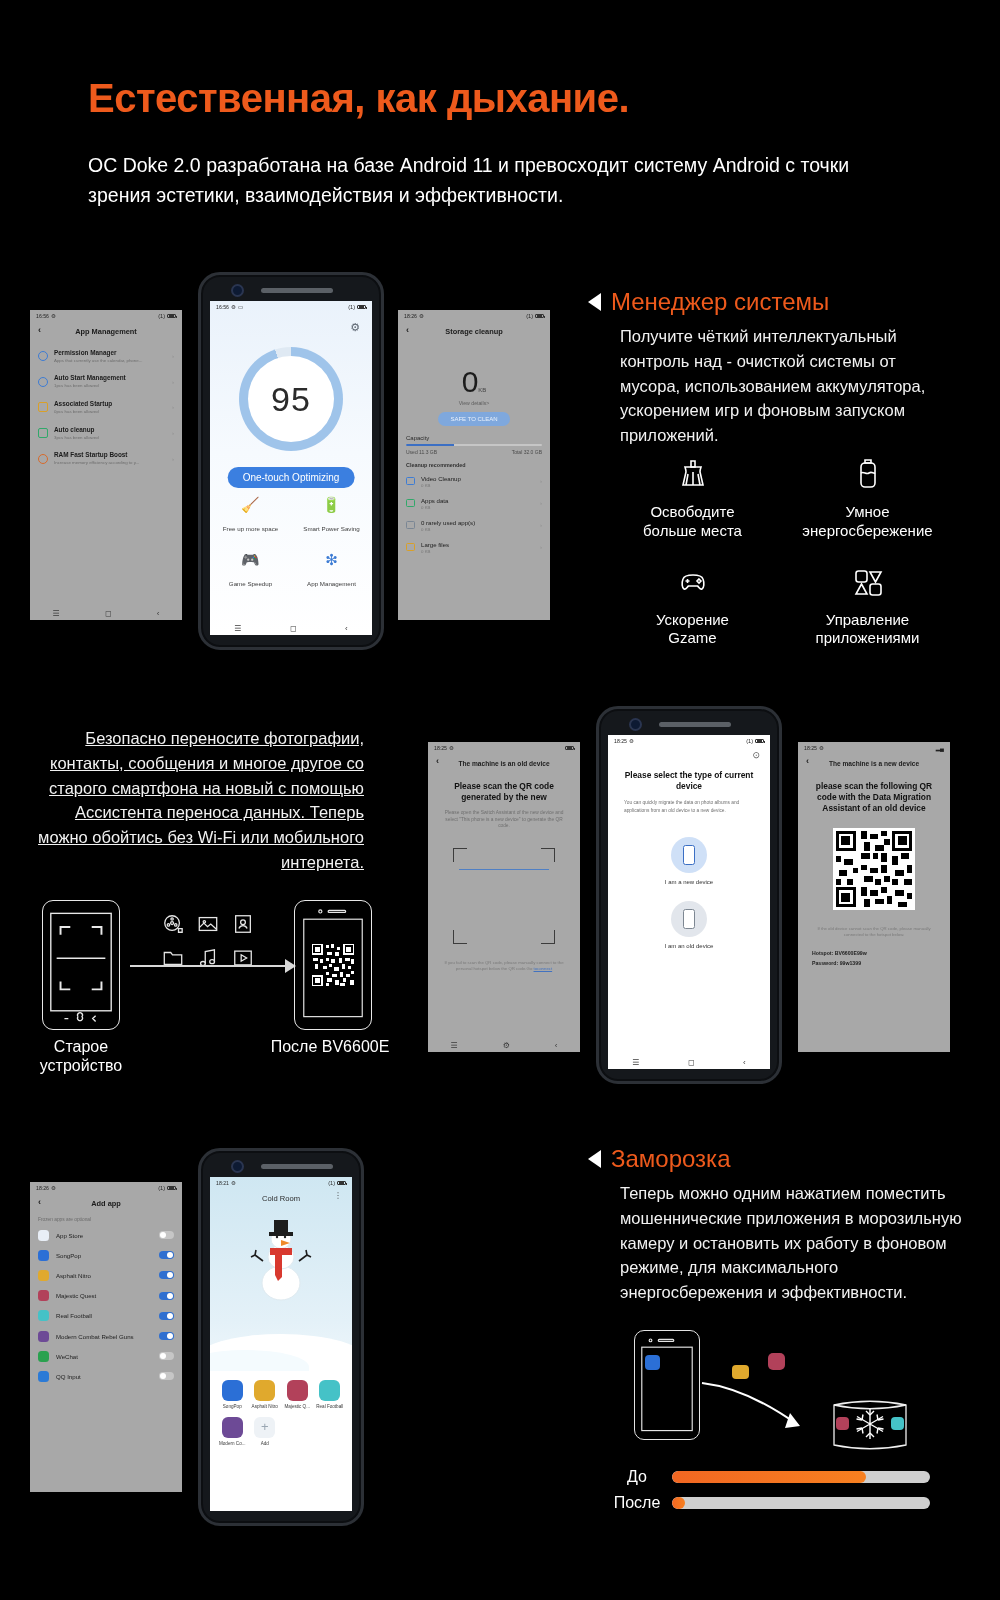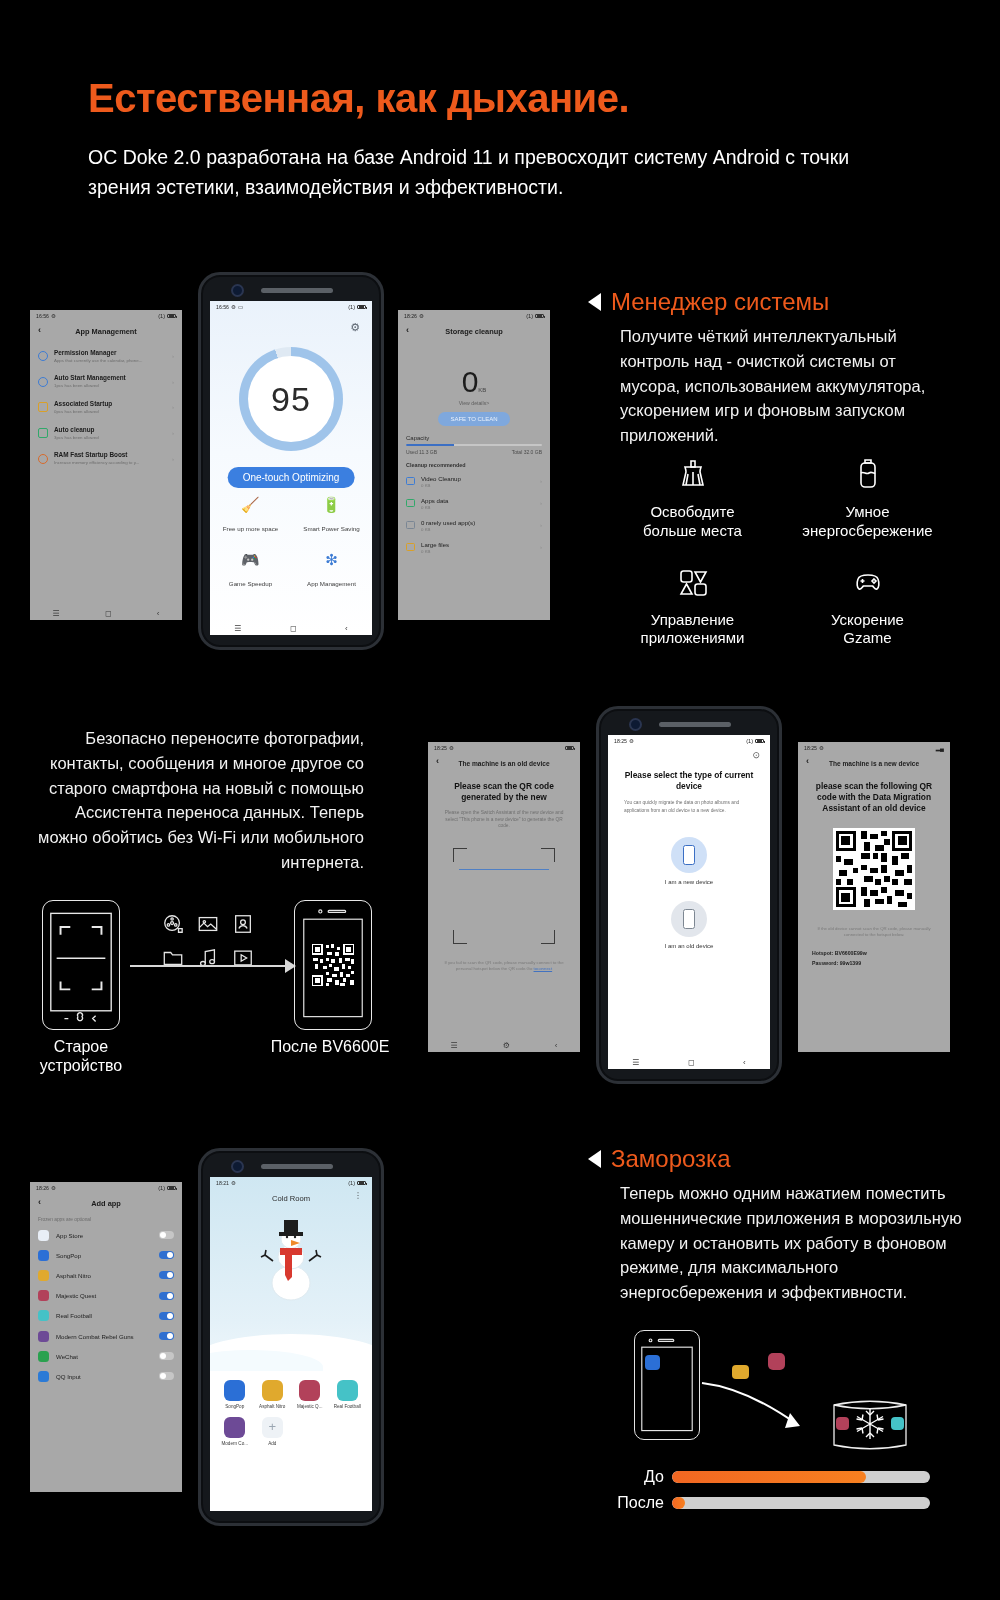--- a/index.html
+++ b/index.html
@@ -8,21 +8,21 @@
     background: #000;
     font-family: "Liberation Sans", sans-serif;
     color: #fff;
     overflow: hidden;
   }
   .page { position: relative; width: 1000px; height: 1600px; background:#000; }
 
   
   .header { position:absolute; left:88px; top:62px; width:850px; }
   .h-title { font-size:40px; font-weight:bold; color:#ee5a1c; letter-spacing:-0.5px; line-height:1.1;margin-top:14px; }
-  .h-sub { margin-top:22px; font-size:19.5px; line-height:1.55; color:#ffffff; width:815px; font-weight:400; }
+  .h-sub { margin-top:30px; font-size:19.5px; line-height:1.55; color:#ffffff; width:815px; font-weight:400; }
 
   
   .flat-phone { position:absolute; background:#a8a8a8; overflow:hidden; }
   .rug-phone { position:absolute; background:#15181c; border-radius:22px;
                border:3px solid #2c3036; overflow:hidden;
                box-shadow: inset 0 0 0 2px #0c0e11; }
   .rug-screen { position:absolute; left:9px; top:26px; right:9px; bottom:12px; overflow:hidden; background:#fff; }
   .rug-notchbar { position:absolute; top:9px; left:0; right:0; height:14px; }
   .rug-cam { position:absolute; left:30px; top:0px; width:13px; height:13px; border-radius:50%;
              background:#0d1a33; border:2px solid #2a3550; }
@@ -160,21 +160,21 @@
   .tgl.on { background:#2f6fd0;} .tgl.on i{ right:1px;}
   .tgl.off{ background:#c6c6c6;} .tgl.off i{ left:1px;}
 
   
   .frz { position:absolute; left:620px; top:1325px; width:300px; height:170px;}
   .frz-phone { position:absolute; left:14px; top:5px; width:66px; height:110px;
                border:1.6px solid #e4e4e4; border-radius:10px;}
   .frz-box { position:absolute; right:10px; top:72px; width:80px; height:54px;}
   .bars { position:absolute; left:610px; top:1468px; width:320px; }
   .bar-row { display:flex; align-items:center; gap:8px; margin-bottom:8px; }
-  .bar-lbl { font-size:16px; color:#fff; width:54px; text-align:right; }
+  .bar-lbl { font-size:16px; color:#fff; width:54px; text-align:center; }
   .bar-track { flex:1; height:12px; border-radius:7px; background:#cfcfcf; overflow:hidden;}
   .bar-fill { height:100%; border-radius:7px; background:linear-gradient(90deg,#f26722,#f78020);}
 </style>
 </head>
 <body>
 
 <div class="page">
 
   <div class="header">
     <div class="h-title">Естественная, как дыхание.</div>
@@ -386,41 +386,41 @@
       <svg width="40" height="40" viewBox="0 0 40 40" fill="none" stroke="#fff" stroke-width="1.6">
         <rect x="13" y="8" width="14" height="24" rx="4"></rect>
         <path d="M17 5h6v3h-6z"></path>
         <path d="M13 18c3-2 5 2 8 0s4 1 6 0"></path>
       </svg>
       <div class="feat-lbl" style="white-space:pre-line">Умное
 энергосбережение</div>
     </div>
     <div class="feat-cell">
       <svg width="40" height="40" viewBox="0 0 40 40" fill="none" stroke="#fff" stroke-width="1.6">
+        <path d="M10 16c1-3 4-4 10-4s9 1 10 4c1.5 4 1 9-1 10s-3-2-4.5-3h-9C14 24 13 27 11 26s-2.5-6-1-10z"></path>
+        <path d="M14.5 16v4M12.5 18h4"></path>
+        <path d="M26 16l2 2-2 2-2-2z"></path>
+      </svg>
+      <div class="feat-lbl" style="white-space:pre-line">Ускорение
+Gzame</div>
+    </div>
+    <div class="feat-cell">
+      <svg width="40" height="40" viewBox="0 0 40 40" fill="none" stroke="#fff" stroke-width="1.6">
         <rect x="8" y="8" width="11" height="11" rx="2.5"></rect>
         <path d="M22 9h11l-5.5 10z"></path>
         <path d="M13.5 21L19 31H8z"></path>
         <rect x="22" y="21" width="11" height="11" rx="2.5"></rect>
       </svg>
       <div class="feat-lbl" style="white-space:pre-line">Управление
 приложениями</div>
     </div>
-    <div class="feat-cell">
-      <svg width="40" height="40" viewBox="0 0 40 40" fill="none" stroke="#fff" stroke-width="1.6">
-        <path d="M10 16c1-3 4-4 10-4s9 1 10 4c1.5 4 1 9-1 10s-3-2-4.5-3h-9C14 24 13 27 11 26s-2.5-6-1-10z"></path>
-        <path d="M14.5 16v4M12.5 18h4"></path>
-        <path d="M26 16l2 2-2 2-2-2z"></path>
-      </svg>
-      <div class="feat-lbl" style="white-space:pre-line">Ускорение
-Gzame</div>
-    </div>
   </div>
 
   <div class="blk" style="left:30px;top:718px;width:360px;text-align:right;">
-    <div class="blk-body" style="padding-right:26px;">Безопасно переносите фотографии, контакты, сообщения и многое другое со старого смартфона на новый с помощью Ассистента переноса данных. Теперь можно обойтись без Wi-Fi или мобильного интернета.</div>
+    <div class="blk-body" style="padding-right:26px;text-decoration:underline;">Безопасно переносите фотографии, контакты, сообщения и многое другое со старого смартфона на новый с помощью Ассистента переноса данных. Теперь можно обойтись без Wi-Fi или мобильного интернета.</div>
   </div>
 
   <div class="mig">
     <div class="dev-old">
       <svg width="100%" height="100%" viewBox="0 0 78 130" fill="none" stroke="#e8e8e8" stroke-width="1.4">
         <rect x="8" y="12" width="62" height="100"></rect>
         <path d="M18 34v-8h10M60 34v-8H50M18 82v8h10M60 82v8H50" stroke-width="2"></path>
         <path d="M14 58h50" stroke-width="1.6"></path>
         <path d="M22 120h4M36 118a2.5 2.5 0 104 0 2.5 2.5 0 10-4 0M54 117l-3 3 3 3"></path>
       </svg>
@@ -739,21 +739,21 @@
     </div>
     <div class="aa-row">
       <span class="aa-ic" style="background:#2b7ad6"></span>
       <span class="aa-nm">QQ Input</span>
       <span class="tgl off">
           <i></i>
         </span>
     </div>
   </div>
 
-  <div class="rug-phone" style="left:198px;top:1148px;width:186px;height:378px;">
+  <div class="rug-phone" style="left:198px;top:1148px;width:166px;height:378px;">
     <div class="rug-notchbar">
       <span class="rug-cam"></span>
       <span class="rug-speaker"></span>
     </div>
     <div class="rug-screen">
       <div class="cold">
         <div class="cold-sky"></div>
         <div class="cold-snow"></div>
         <div class="cold-snow2"></div>
         <div class="sbar" style="position:relative;z-index:3;color:#2a2a2a">

